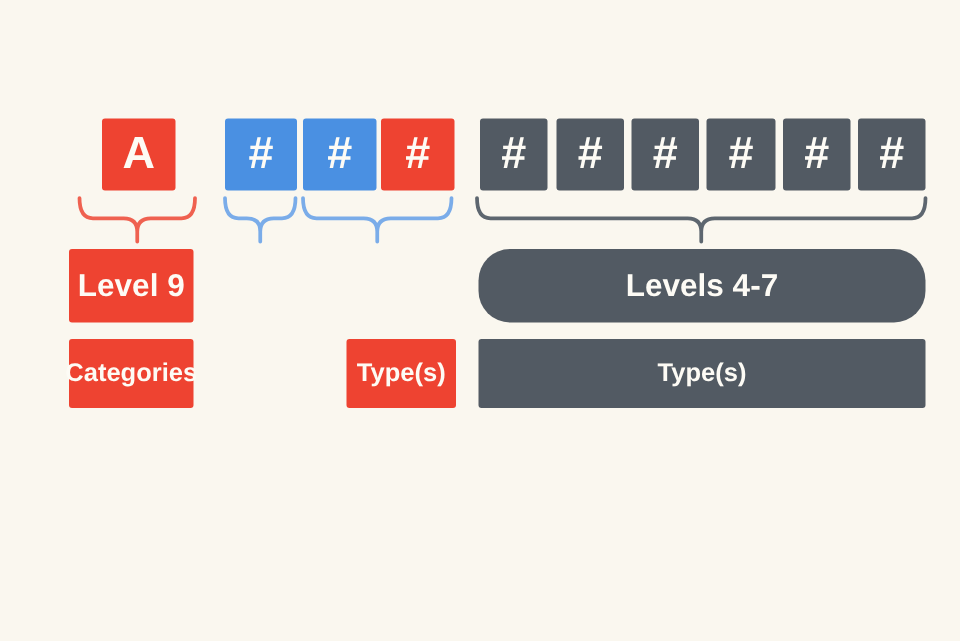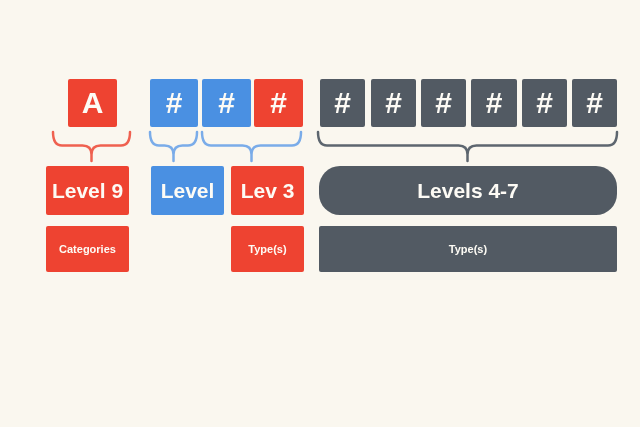--- a/index.html
+++ b/index.html
@@ -31,21 +31,21 @@
   .lbl {
     position: absolute;
     border-radius: 2px;
     display: flex;
     align-items: center;
     justify-content: center;
     color: #fdfbf5;
     white-space: nowrap;
   }
   .row1 { top: 166px; height: 49px; font-size: 21px; font-weight: 700; }
-  .row2 { top: 226px; height: 46px; font-size: 11px; font-weight: 700; }
+  .row2 { top: 226px; height: 46px; font-size: 17px; font-weight: 700; }
   #braces {
     position: absolute;
     left: 0; top: 0;
     width: 640px; height: 427px;
     pointer-events: none;
   }
   #braces path {
     fill: none;
     stroke-width: 2.5;
     stroke-linecap: round;
@@ -68,21 +68,19 @@
   <div class="sq" style="left: 572px; width: 45px; background-color: rgb(82, 90, 99);">#</div>
 
   <svg id="braces" viewBox="0 0 640 427" xmlns="http://www.w3.org/2000/svg">
     <path d="M53 132 Q53 145.5 62 145.5 L82.5 145.5 Q91.5 145.5 91.5 154.5 L91.5 161 M130 132 Q130 145.5 121 145.5 L100.5 145.5 Q91.5 145.5 91.5 154.5" stroke="#ef6150"></path>
     <path d="M150 132 Q150 145.5 159 145.5 L164.5 145.5 Q173.5 145.5 173.5 154.5 L173.5 161 M197 132 Q197 145.5 188 145.5 L182.5 145.5 Q173.5 145.5 173.5 154.5" stroke="#7aace9"></path>
     <path d="M202 132 Q202 145.5 211 145.5 L242.5 145.5 Q251.5 145.5 251.5 154.5 L251.5 161 M301 132 Q301 145.5 292 145.5 L260.5 145.5 Q251.5 145.5 251.5 154.5" stroke="#7aace9"></path>
     <path d="M318 132 Q318 145.5 327 145.5 L458.5 145.5 Q467.5 145.5 467.5 154.5 L467.5 161 M617 132 Q617 145.5 608 145.5 L476.5 145.5 Q467.5 145.5 467.5 154.5" stroke="#5d666f"></path>
   </svg>
 
   <div class="lbl row1" style="left: 46px; width: 83px; background-color: rgb(238, 67, 49);">Level 9</div>
-  <div class="lbl row1" style="left: 151px; width: 73px; background-color: rgb(74, 144, 226);">Level</div>
-  <div class="lbl row1" style="left: 231px; width: 73px; background-color: rgb(238, 67, 49);">Lev 3</div>
   <div class="lbl row1" style="left: 319px; width: 298px; background-color: rgb(82, 90, 99); border-radius: 21px;">Levels 4-7</div>
 
   <div class="lbl row2" style="left: 46px; width: 83px; background-color: rgb(238, 67, 49);">Categories</div>
   <div class="lbl row2" style="left: 231px; width: 73px; background-color: rgb(238, 67, 49);">Type(s)</div>
   <div class="lbl row2" style="left: 319px; width: 298px; background-color: rgb(82, 90, 99);">Type(s)</div>
 
 </div>
 
 </body></html>

